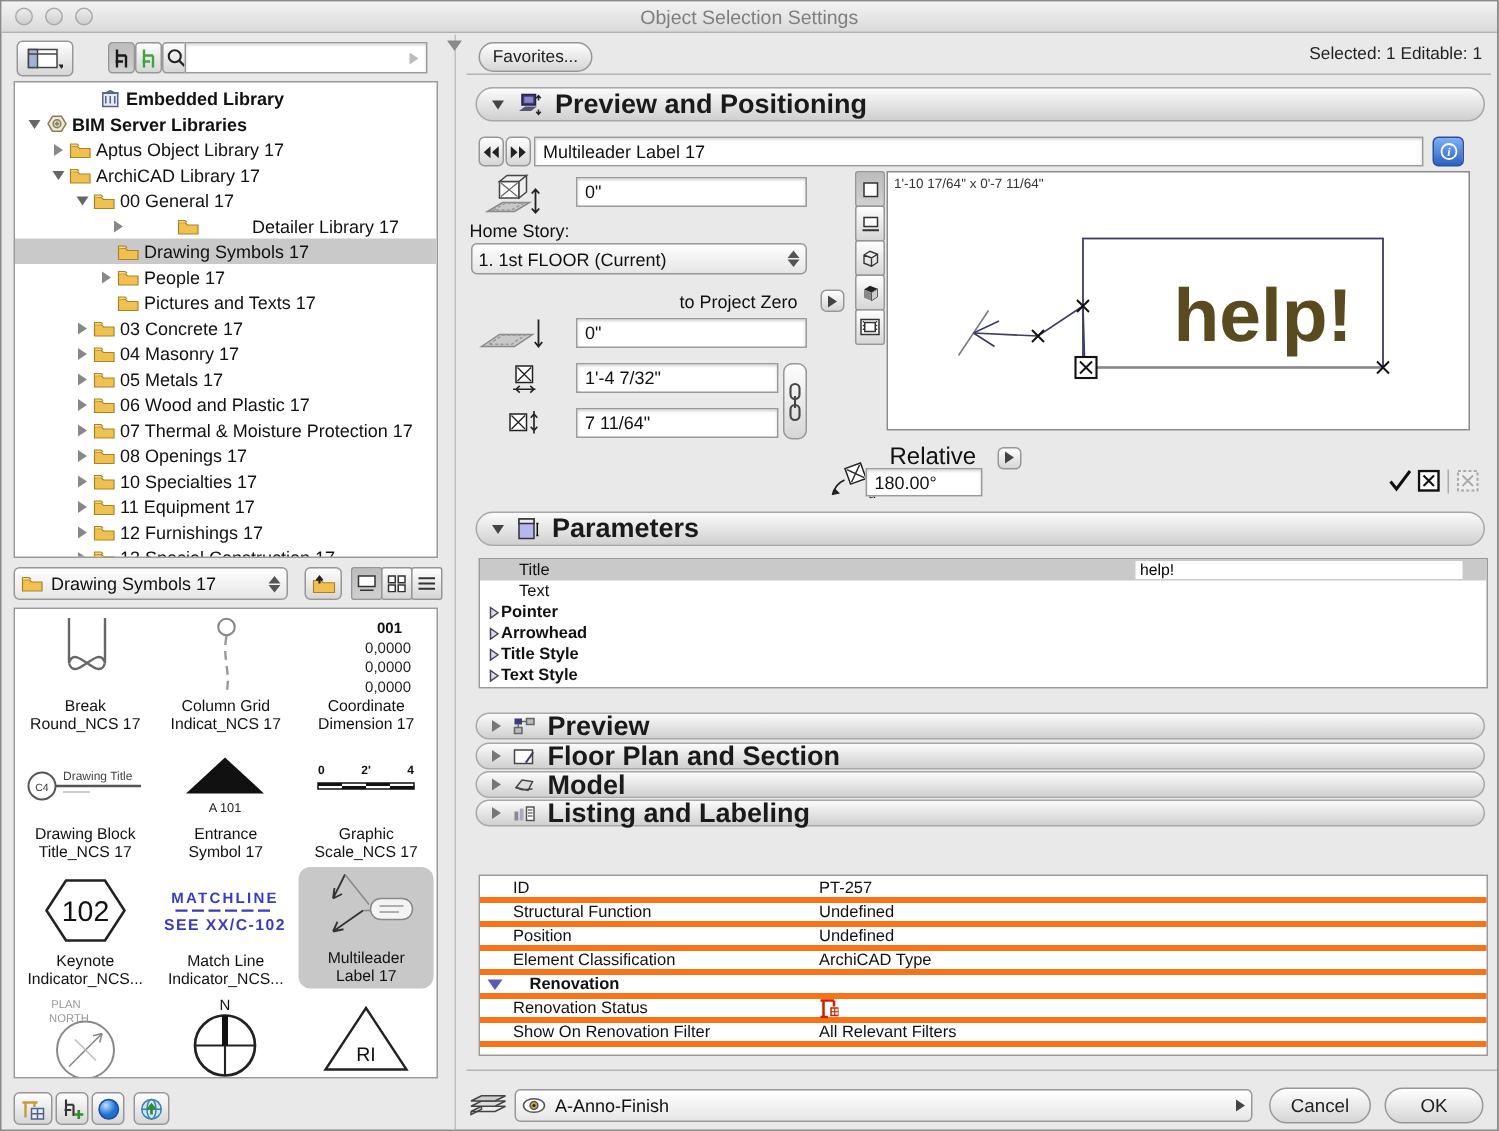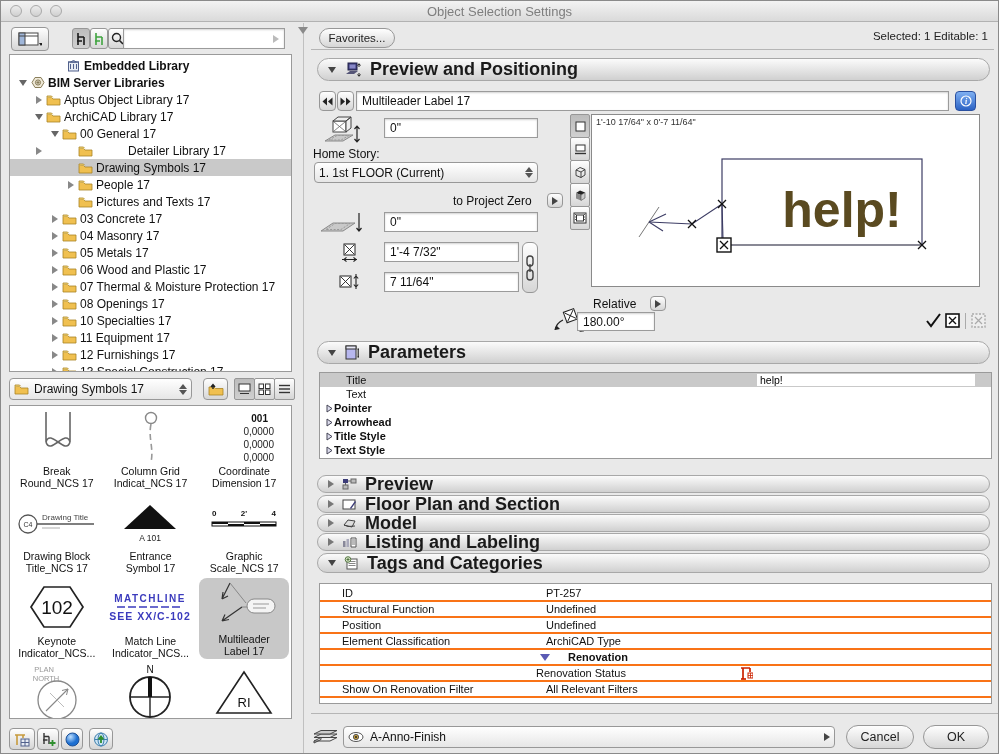--- a/index.html
+++ b/index.html
@@ -77,37 +77,37 @@
     background:linear-gradient(#7fb0f2,#2b62c4);border:1px solid #2a50a0;
     display:flex;align-items:center;justify-content:center;}
   .poslabel{position:absolute;font-size:12px;color:#111;}
   .pz-btn{position:absolute;left:546px;top:192px;width:16px;height:15px;}
   .chainbtn{position:absolute;left:521px;top:241px;width:16px;height:51px;border-radius:6px;}
   .viewstrip{position:absolute;left:569px;top:113px;display:flex;flex-direction:column;}
   .vbtn{width:20px;height:24px;border-radius:2px;margin-bottom:-1px;}
   #preview-canvas{position:absolute;left:590px;top:113px;width:389px;height:173px;
     background:#fff;border:1px solid #8a8a8a;}
   .dimtext{position:absolute;left:4px;top:2px;font-size:9px;color:#333;}
-  .relrow{position:absolute;left:592px;top:295px;display:flex;align-items:center;font-size:12px;color:#111;}
+  .relrow{position:absolute;left:592px;top:295px;display:flex;align-items:center;font-size:16px;color:#111;}
   .rel-btn{width:16px;height:15px;margin-left:14px;}
   .angle-input{position:absolute;left:576px;top:311px;width:78px;height:19px;}
   .mirricons{position:absolute;left:924px;top:311px;display:flex;align-items:center;gap:3px;}
   .micon-div{width:1px;height:16px;background:#aaa;margin:0 2px;}
   
   #param-table{position:absolute;left:318px;top:371px;width:673px;height:87px;background:#fff;border:1px solid #9a9a9a;}
   .prow{height:14px;display:flex;align-items:center;font-size:11px;color:#111;position:relative;}
   .prow.selected{background:#c9c9c9;}
   .prow .ptri{width:14px;padding-left:6px;flex:none;display:flex;}
   .prow .plabel{padding-left:12px;}
   .prow.haschild .plabel{font-weight:bold;padding-left:0;}
   .prow .pvalinput{position:absolute;left:437px;top:1px;width:218px;height:12px;border:none;
     background:#fff;font-size:10.5px;padding:0 3px;font-family:"Liberation Sans",sans-serif;}
   
   #tags-table{position:absolute;left:318px;top:582px;width:673px;height:121px;background:#fff;border:1px solid #9a9a9a;padding-top:2px;}
-  .trow{height:16px;display:flex;align-items:center;font-size:11px;color:#111;border-bottom:2px solid #f97316;justify-content:center;}
+  .trow{height:16px;display:flex;align-items:center;font-size:11px;color:#111;border-bottom:4px solid #f97316;}
   .trow .tlab{width:226px;padding-left:22px;flex:none;}
   .trow .tval{flex:1;}
   .trow.group{font-weight:bold;}
   .trow.group .tlab{padding-left:18px;}
   .trow .gtri{width:0;height:0;border-left:5px solid transparent;border-right:5px solid transparent;
     border-top:7px solid #5b5bb5;margin-left:5px;}
   .trow .ricon{margin-right:44px;}
   
   .botrule{position:absolute;left:310px;right:0;top:712px;height:1px;background:#b5b5b5;}
   .layerselect{left:342px;top:725px;width:492px;height:22px;}
@@ -217,21 +217,21 @@
           <span class="arr-d" style="border-top-color:#666"></span>
         </span>
         <span class="ticon">
           <svg width="15" height="12" viewBox="0 0 15 12">
             <path d="M1,3.5 h4.5 l1.5,1.5 H14 V11 H1 z" fill="#f0c050" stroke="#a88425" stroke-width="0.8"></path>
             <path d="M1,3.5 V2 h4.5 l1.2,1.2" fill="#f7d97b" stroke="#a88425" stroke-width="0.8"></path>
           </svg>
         </span>
         <span class="tlabel">00 General 17</span>
       </div>
-      <div class="tree-row" style="padding-left: 22px; gap: 32px;">
+      <div class="tree-row" style="padding-left: 62px; gap: 32px;">
         <span class="tri">
           <span class="arr-r" style="border-left-color:#888"></span>
         </span>
         <span class="ticon">
           <svg width="15" height="12" viewBox="0 0 15 12">
             <path d="M1,3.5 h4.5 l1.5,1.5 H14 V11 H1 z" fill="#f0c050" stroke="#a88425" stroke-width="0.8"></path>
             <path d="M1,3.5 V2 h4.5 l1.2,1.2" fill="#f7d97b" stroke="#a88425" stroke-width="0.8"></path>
           </svg>
         </span>
         <span class="tlabel">Detailer Library 17</span>
@@ -915,32 +915,20 @@
     <span class="picon">
         <svg width="15" height="12" viewBox="0 0 15 12">
           <rect x="1" y="5" width="2.5" height="6" fill="#889"></rect>
           <rect x="4.5" y="3" width="2.5" height="8" fill="#aab"></rect>
           <path d="M9,2 h5 v9 h-5 z" fill="#fff" stroke="#555"></path>
           <path d="M10,4 h3 M10,6 h3 M10,8 h3" stroke="#777"></path>
         </svg>
       </span>
     <span class="ptitle">Listing and Labeling</span>
   </div>
-  <div class="pill" style="top:552px;height:20px">
-    <span class="arr-d"></span>
-    <span class="picon">
-        <svg width="15" height="14" viewBox="0 0 15 14">
-          <rect x="3" y="3" width="10" height="10" fill="#fff" stroke="#555"></rect>
-          <path d="M4.5,5.5 h7 M4.5,7.5 h7 M4.5,9.5 h7" stroke="#888"></path>
-          <circle cx="4" cy="3.5" r="2.8" fill="#d8e6c8" stroke="#557744"></circle>
-          <path d="M4,2 v3 M2.5,3.5 h3" stroke="#557744"></path>
-        </svg>
-      </span>
-    <span class="ptitle">Tags and Categories</span>
-  </div>
   <div id="tags-table">
       <div class="trow">
         <span class="tlab">ID</span>
         <span class="tval">PT-257</span>
       </div>
       <div class="trow">
         <span class="tlab">Structural Function</span>
         <span class="tval">Undefined</span>
       </div>
       <div class="trow">

